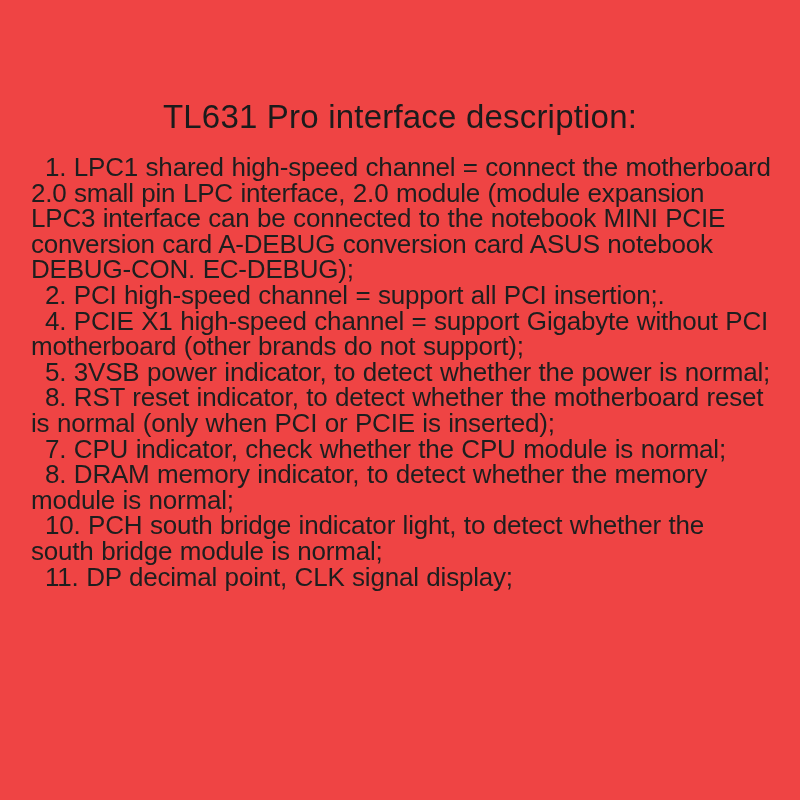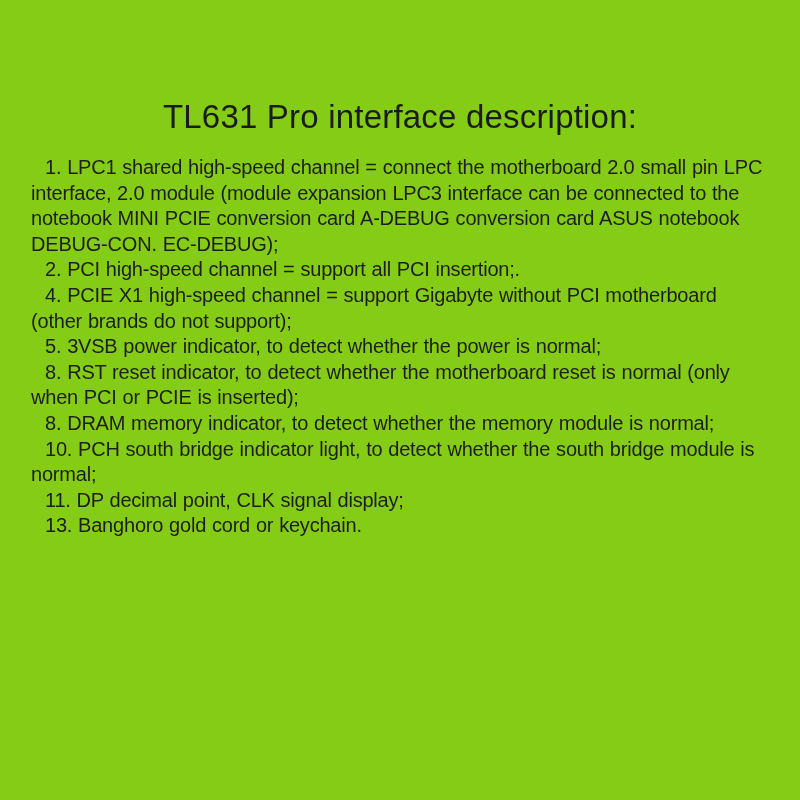--- a/index.html
+++ b/index.html
@@ -4,38 +4,38 @@
 <style>
   html, body {
     margin: 0;
     padding: 0;
     background: #ffffff;
   }
   .page {
     position: relative;
     width: 800px;
     height: 800px;
-    background: #84cc16;
+    background: #ef4444;
     color: #1e1e1e;
     font-family: "Liberation Sans", "DejaVu Sans", sans-serif;
     overflow: hidden;
   }
   .doc-title {
     margin: 0;
     padding-top: 98px;
     text-align: center;
     font-size: 33px;
     font-weight: 400;
     letter-spacing: 0.2px;
     color: #1b1b1b;
   }
   .doc-body {
     margin: 19px 28px 0 31px;
     width: 740px;
-    font-size: 20px;
+    font-size: 26px;
     line-height: 25.6px;
     letter-spacing: -0.2px;
     color: #1e1e1e;
   }
   .doc-body p {
     margin: 0;
     padding: 0;
     text-indent: 14px;
     word-spacing: 0.5px;
   }
@@ -45,18 +45,18 @@
 
 <div class="page">
   <h1 class="doc-title">TL631 Pro interface description:</h1>
 
   <div class="doc-body">
     <p>1. LPC1 shared high-speed channel = connect the motherboard 2.0 small pin LPC interface, 2.0 module (module expansion LPC3 interface can be connected to the notebook MINI PCIE conversion card A-DEBUG conversion card ASUS notebook DEBUG-CON. EC-DEBUG);</p>
     <p>2. PCI high-speed channel = support all PCI insertion;.</p>
     <p>4. PCIE X1 high-speed channel = support Gigabyte without PCI motherboard (other brands do not support);</p>
     <p>5. 3VSB power indicator, to detect whether the power is normal;</p>
     <p>8. RST reset indicator, to detect whether the motherboard reset is normal (only when PCI or PCIE is inserted);</p>
+    <p>7. CPU indicator, check whether the CPU module is normal;</p>
     <p>8. DRAM memory indicator, to detect whether the memory module is normal;</p>
     <p>10. PCH south bridge indicator light, to detect whether the south bridge module is normal;</p>
     <p>11. DP decimal point, CLK signal display;</p>
-    <p>13. Banghoro gold cord or keychain.</p>
   </div>
 </div>
 
 </body></html>

